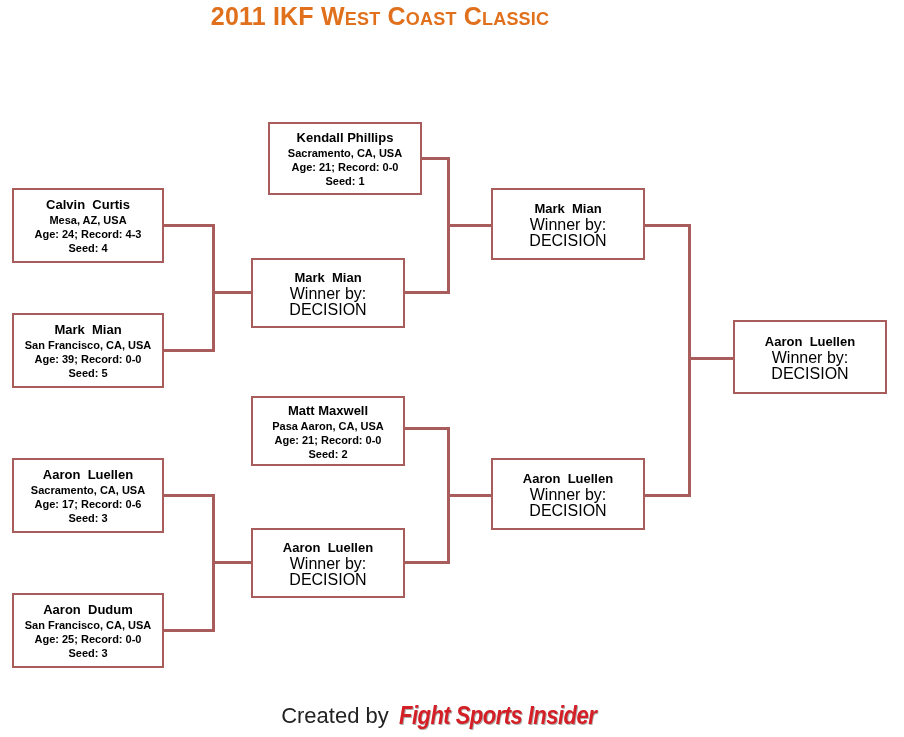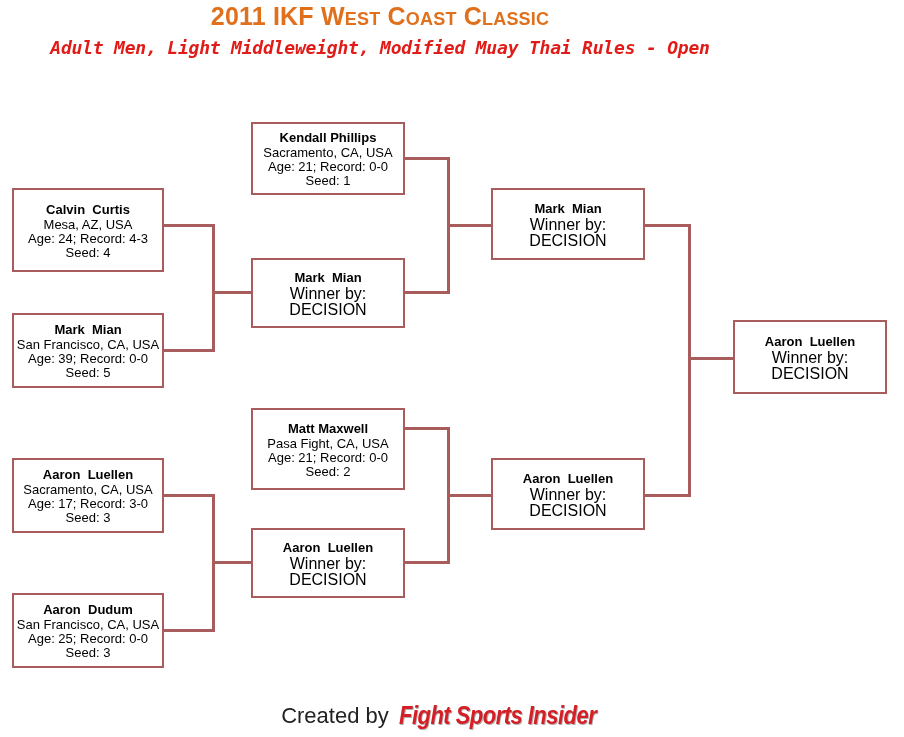--- a/index.html
+++ b/index.html
@@ -85,22 +85,22 @@
   .box .name {
     font-size: 13px;
     font-weight: bold;
     color: #000000;
     line-height: 17px;
     white-space: pre;
   }
   .box .loc,
   .box .rec,
   .box .seed {
-    font-size: 13px;
-    font-weight: normal;
+    font-size: 11px;
+    font-weight: bold;
     color: #000000;
     line-height: 14px;
   }
   .box .winner {
     font-size: 16px;
     font-weight: normal;
     color: #000000;
     line-height: 16px;
   }
 
@@ -146,21 +146,20 @@
     margin-left: 32px;
   }
 </style>
 </head>
 <body>
 
 <div id="page">
 
   <div class="header">
     <div class="title-main">2011 IKF West Coast Classic</div>
-    <div class="title-division">Adult Men, Light Middleweight, Modified Muay Thai Rules - Open</div>
   </div>
 
   <div class="line h" style="left:163px; top:224px; width:52px;"></div>
   <div class="line h" style="left:163px; top:349px; width:52px;"></div>
   <div class="line v" style="left:212px; top:224px; height:128px;"></div>
   <div class="line h" style="left:212px; top:291px; width:40px;"></div>
 
   <div class="line h" style="left:163px; top:494px; width:52px;"></div>
   <div class="line h" style="left:163px; top:629px; width:52px;"></div>
   <div class="line v" style="left:212px; top:494px; height:138px;"></div>
@@ -174,52 +173,52 @@
   <div class="line h" style="left:403px; top:427px; width:47px;"></div>
   <div class="line h" style="left:403px; top:561px; width:47px;"></div>
   <div class="line v" style="left:447px; top:427px; height:137px;"></div>
   <div class="line h" style="left:447px; top:494px; width:45px;"></div>
 
   <div class="line h" style="left:641px; top:224px; width:50px;"></div>
   <div class="line h" style="left:641px; top:494px; width:50px;"></div>
   <div class="line v" style="left:688px; top:224px; height:273px;"></div>
   <div class="line h" style="left:688px; top:357px; width:48px;"></div>
 
-  <div class="box" style="left:251px; top:122px; width:154px; height:73px;">
+  <div class="box" style="left:268px; top:122px; width:154px; height:73px;">
     <div class="name">Kendall Phillips</div>
     <div class="loc">Sacramento, CA, USA</div>
     <div class="rec">Age: 21; Record: 0-0</div>
     <div class="seed">Seed: 1</div>
   </div>
 
-  <div class="box" style="left:12px; top:188px; width:152px; height:84px;">
+  <div class="box" style="left:12px; top:188px; width:152px; height:75px;">
     <div class="name">Calvin  Curtis</div>
     <div class="loc">Mesa, AZ, USA</div>
     <div class="rec">Age: 24; Record: 4-3</div>
     <div class="seed">Seed: 4</div>
   </div>
 
   <div class="box" style="left:12px; top:313px; width:152px; height:75px;">
     <div class="name">Mark  Mian</div>
     <div class="loc">San Francisco, CA, USA</div>
     <div class="rec">Age: 39; Record: 0-0</div>
     <div class="seed">Seed: 5</div>
   </div>
 
-  <div class="box" style="left:251px; top:408px; width:154px; height:82px;">
+  <div class="box" style="left:251px; top:396px; width:154px; height:70px;">
     <div class="name">Matt Maxwell</div>
-    <div class="loc">Pasa Fight, CA, USA</div>
+    <div class="loc">Pasa Aaron, CA, USA</div>
     <div class="rec">Age: 21; Record: 0-0</div>
     <div class="seed">Seed: 2</div>
   </div>
 
   <div class="box" style="left:12px; top:458px; width:152px; height:75px;">
     <div class="name">Aaron  Luellen</div>
     <div class="loc">Sacramento, CA, USA</div>
-    <div class="rec">Age: 17; Record: 3-0</div>
+    <div class="rec">Age: 17; Record: 0-6</div>
     <div class="seed">Seed: 3</div>
   </div>
 
   <div class="box" style="left:12px; top:593px; width:152px; height:75px;">
     <div class="name">Aaron  Dudum</div>
     <div class="loc">San Francisco, CA, USA</div>
     <div class="rec">Age: 25; Record: 0-0</div>
     <div class="seed">Seed: 3</div>
   </div>
 

